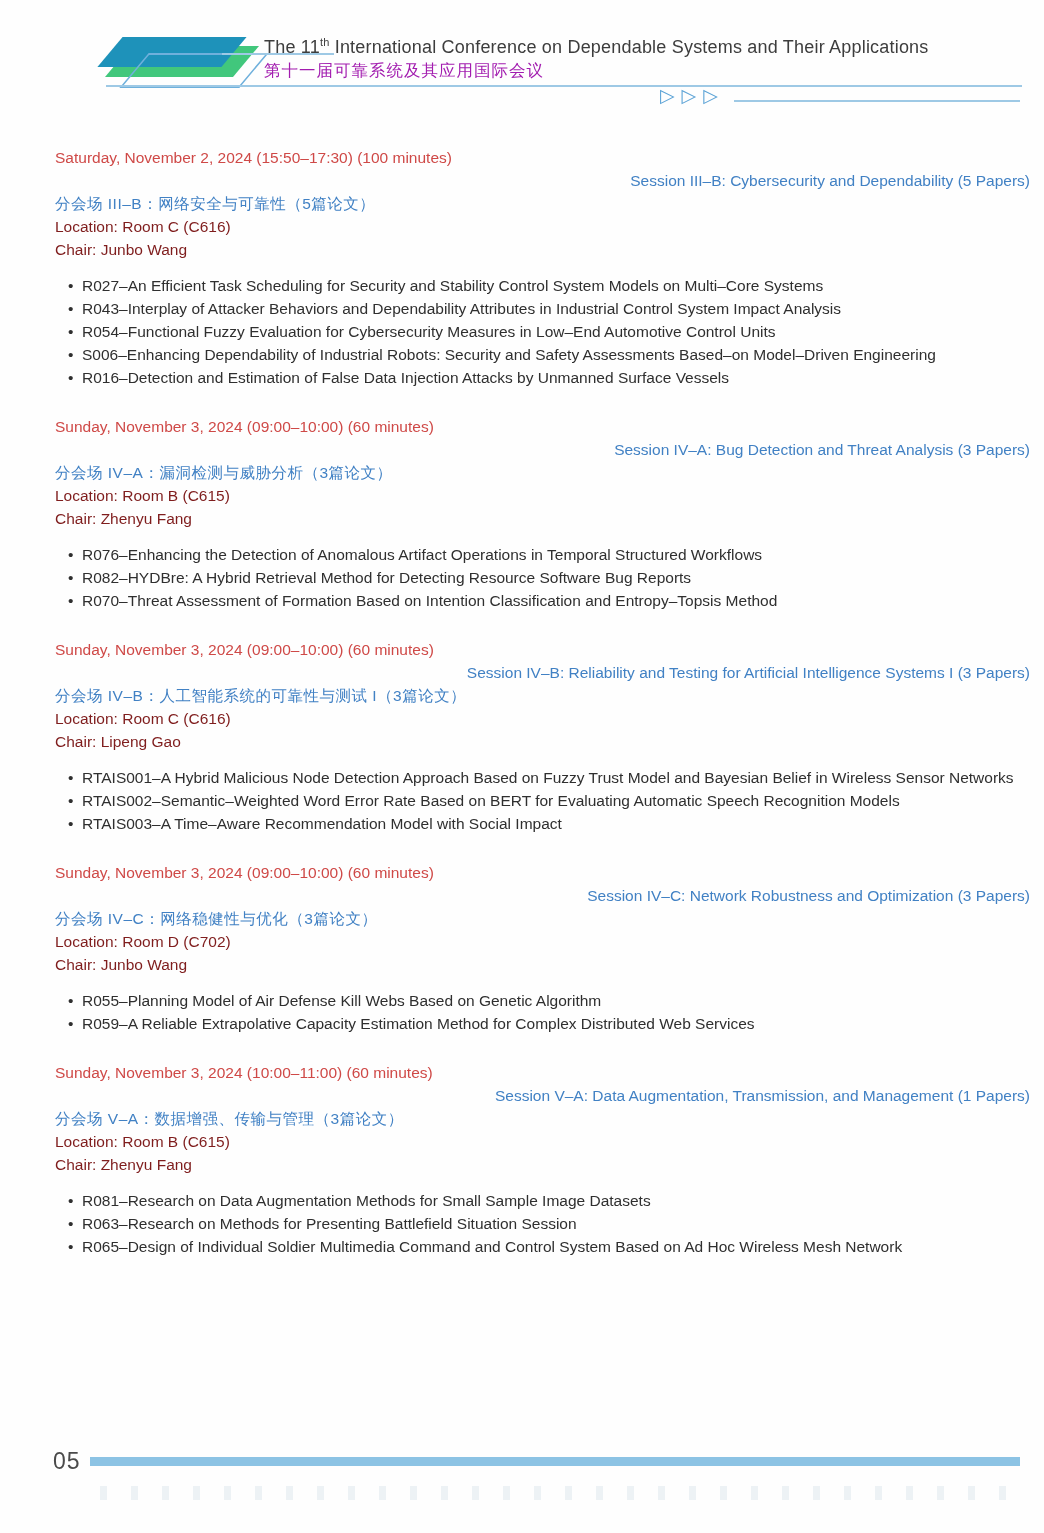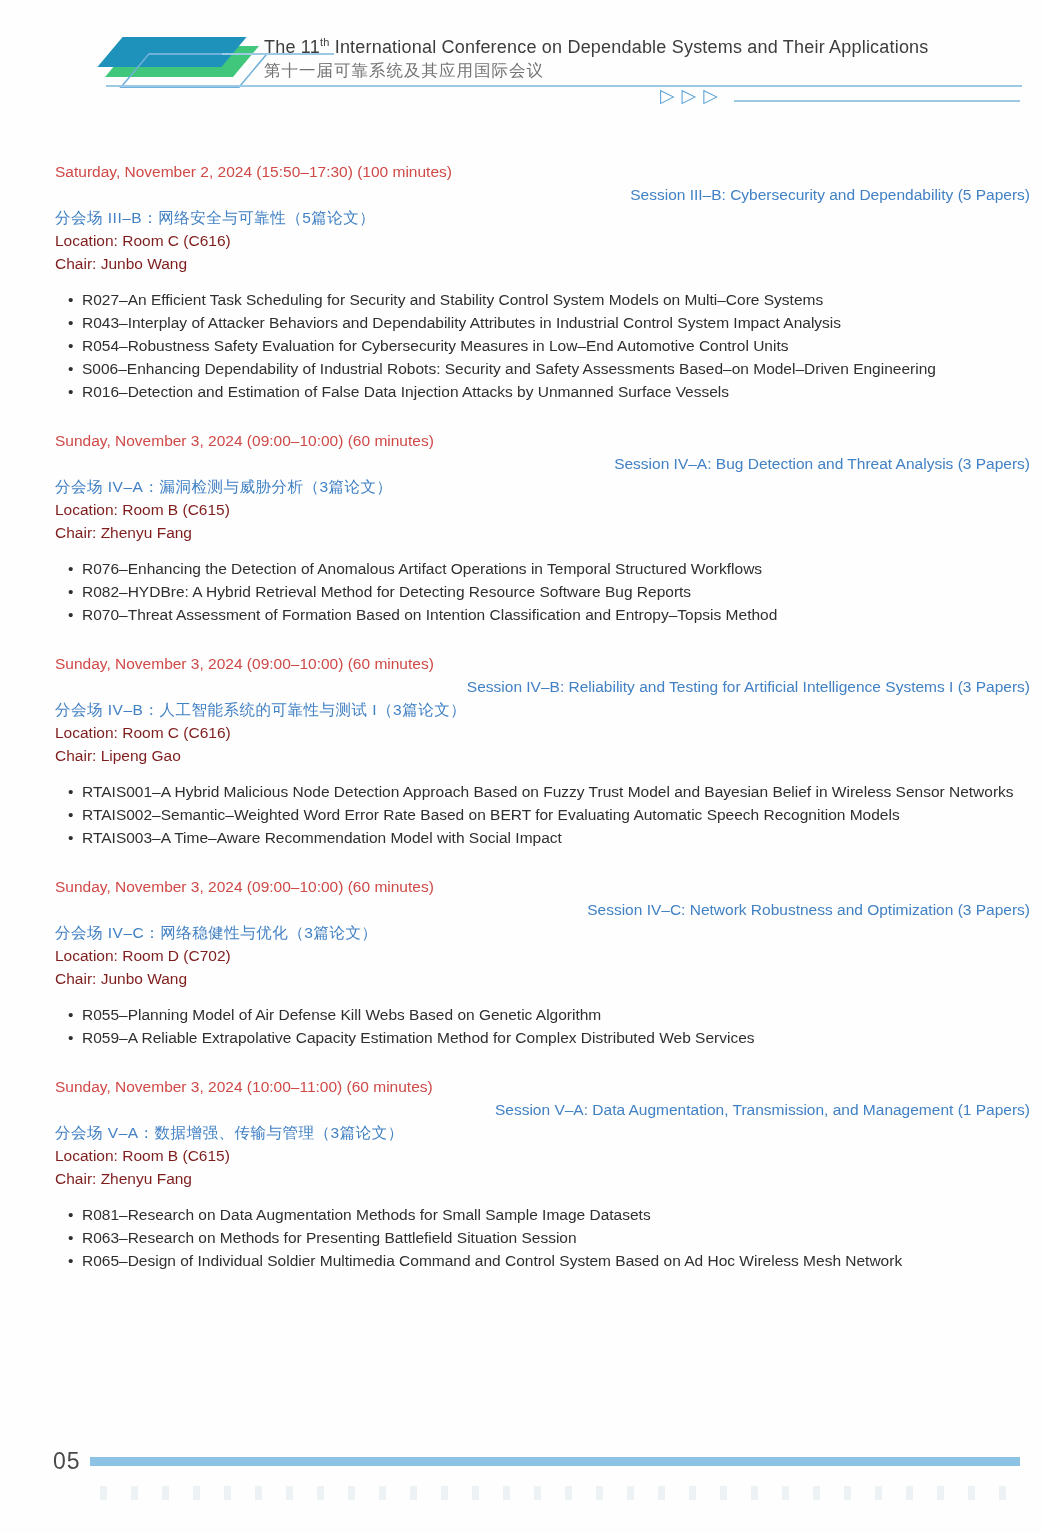--- a/index.html
+++ b/index.html
@@ -16,24 +16,24 @@
   .logo-blue   { position:absolute; left:70px;  top:13px; width:124px; height:30px; background:#1e92ba; transform:skewX(-40deg); }
   .logo-outline{ position:absolute; left:94px;  top:29px; width:116px; height:31px; border:2px solid #6fb0dc; transform:skewX(-40deg); background:transparent; }
   .hline { position:absolute; height:2px; background:#9ec9e5; }
   .hline-connector { left:222px; top:53px; width:112px; }
   .hline-main      { left:106px; top:85px; width:916px; }
   .hline-sub       { left:734px; top:100px; width:286px; }
   .arrow-row { position:absolute; left:660px; top:86px; font-size:19px; color:#5ca3d6; letter-spacing:7px; line-height:20px; }
   .title-block { position:absolute; left:264px; top:30px; }
   .title-en { font-size:18px; color:#3d3d3d; letter-spacing:0.2px; line-height:24px; white-space:nowrap; }
   .title-en sup { font-size:11px; }
-  .title-cn { font-size:16.5px; color:#737373; line-height:23px; letter-spacing:1px; }
+  .title-cn { font-size:16.5px; color:#a21caf; line-height:23px; letter-spacing:1px; }
 
   
-  .main { position:absolute; left:55px; top:160px; width:975px; }
+  .main { position:absolute; left:55px; top:146px; width:975px; }
   .session { margin-bottom:26px; }
   .session .ln { font-size:15.5px; line-height:23px; white-space:nowrap; }
   .date    { color:#cf4947; }
   .sess-en { color:#4181c4;text-align:right; }
   .sess-cn { color:#4181c4; letter-spacing:0.5px; }
   .loc, .chair { color:#7f1d1d; }
   .papers { margin:13px 0 0 0; padding:0; list-style:none; }
   .paper { font-size:15.5px; line-height:23px; color:#2f2f2f; padding-left:13px; white-space:nowrap; }
   .bullet { display:inline-block; width:14px; color:#2f2f2f; }
 
@@ -71,21 +71,21 @@
 
     <div class="session">
       <div class="ln date">Saturday, November 2, 2024 (15:50–17:30) (100 minutes)</div>
       <div class="ln sess-en">Session III–B: Cybersecurity and Dependability (5 Papers)</div>
       <div class="ln sess-cn">分会场 III–B：网络安全与可靠性（5篇论文）</div>
       <div class="ln loc">Location: Room C (C616)</div>
       <div class="ln chair">Chair: Junbo Wang</div>
       <ul class="papers">
         <li class="paper"><span class="bullet">•</span><span>R027–An Efficient Task Scheduling for Security and Stability Control System Models on Multi–Core Systems</span></li>
         <li class="paper"><span class="bullet">•</span><span>R043–Interplay of Attacker Behaviors and Dependability Attributes in Industrial Control System Impact Analysis</span></li>
-        <li class="paper"><span class="bullet">•</span><span>R054–Robustness Safety Evaluation for Cybersecurity Measures in Low–End Automotive Control Units</span></li>
+        <li class="paper"><span class="bullet">•</span><span>R054–Functional Fuzzy Evaluation for Cybersecurity Measures in Low–End Automotive Control Units</span></li>
         <li class="paper"><span class="bullet">•</span><span>S006–Enhancing Dependability of Industrial Robots: Security and Safety Assessments Based–on Model–Driven Engineering</span></li>
         <li class="paper"><span class="bullet">•</span><span>R016–Detection and Estimation of False Data Injection Attacks by Unmanned Surface Vessels</span></li>
       </ul>
     </div>
 
     <div class="session">
       <div class="ln date">Sunday, November 3, 2024 (09:00–10:00) (60 minutes)</div>
       <div class="ln sess-en">Session IV–A: Bug Detection and Threat Analysis (3 Papers)</div>
       <div class="ln sess-cn">分会场 IV–A：漏洞检测与威胁分析（3篇论文）</div>
       <div class="ln loc">Location: Room B (C615)</div>

